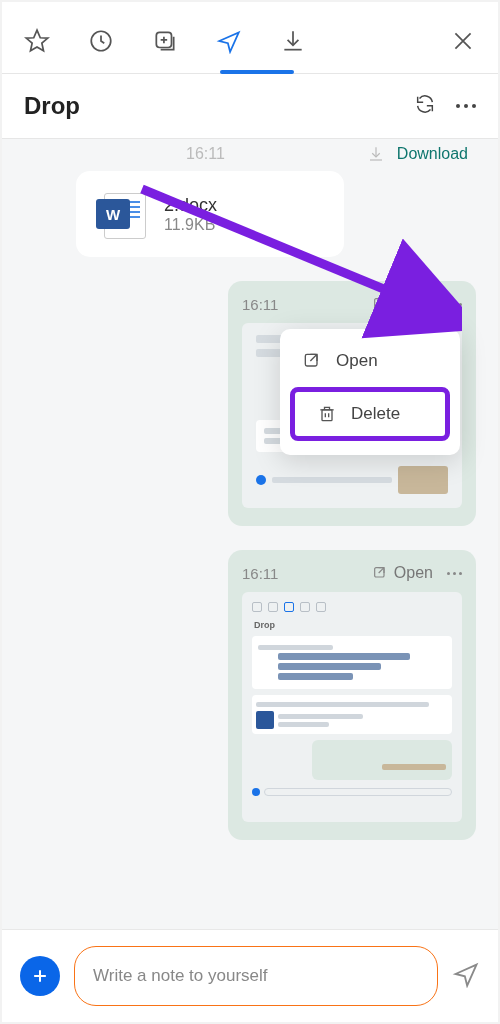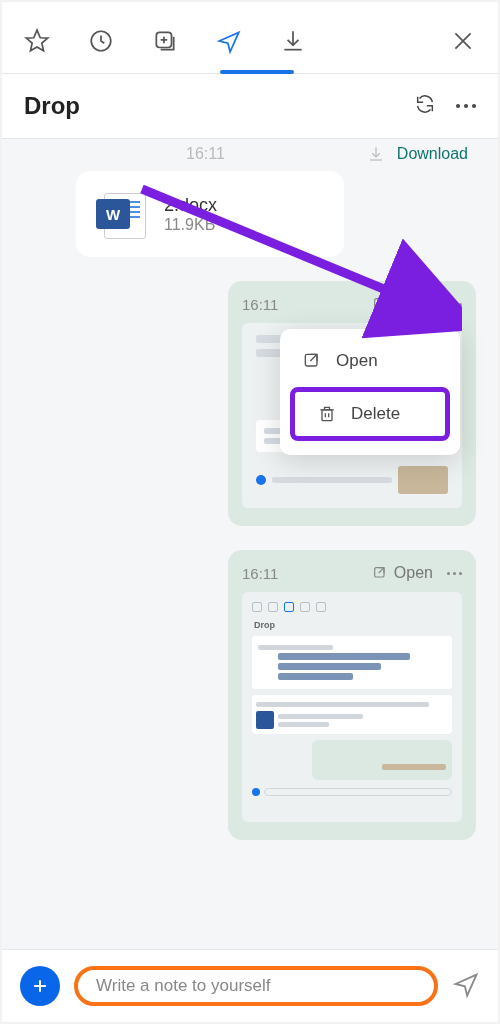--- a/index.html
+++ b/index.html
@@ -51,21 +51,21 @@
   .popup::before{content:"";position:absolute;top:-10px;right:26px;border:10px solid transparent;border-bottom-color:#fff;}
   .popup .item{display:flex;align-items:center;gap:14px;padding:12px 22px;color:#444;font-size:17px;cursor:pointer;}
   .popup svg{width:20px;height:20px;stroke:#555;fill:none;stroke-width:1.6;}
   .highlight-box{border:5px solid #7a1fe0; border-radius:8px; margin:4px 10px; }
   
   .arrow-overlay{position:absolute; pointer-events:none; z-index:20;}
   
   .compose{display:flex;align-items:center;gap:14px;padding:16px 18px;background:#fff;border-top:1px solid #e8e8e8;}
   .add-btn{width:40px;height:40px;border-radius:50%;background:#0a66e8;display:flex;align-items:center;justify-content:center;}
   .add-btn svg{stroke:#fff;width:20px;height:20px;stroke-width:2.4;}
-  .note-input{flex:1;height:40px;border:4px solid #f97316;border-radius:22px;padding:0 18px;font-size:17px;color:#888;display:flex;align-items:center;background:#fff;}
+  .note-input{flex:1;height:60px;border:1px solid #f97316;border-radius:22px;padding:0 18px;font-size:17px;color:#888;display:flex;align-items:center;background:#fff;}
   .send-btn svg{width:28px;height:28px;stroke:#8a8a8a;fill:none;stroke-width:1.6;}
 </style>
 </head>
 <body>
 
 <div class="frame">
 
   <div class="tabbar">
     <span><svg viewBox="0 0 24 24">
           <polygon points="12 2 15 9 22 9.3 16.5 14 18 21 12 17.5 6 21 7.5 14 2 9.3 9 9"></polygon>

